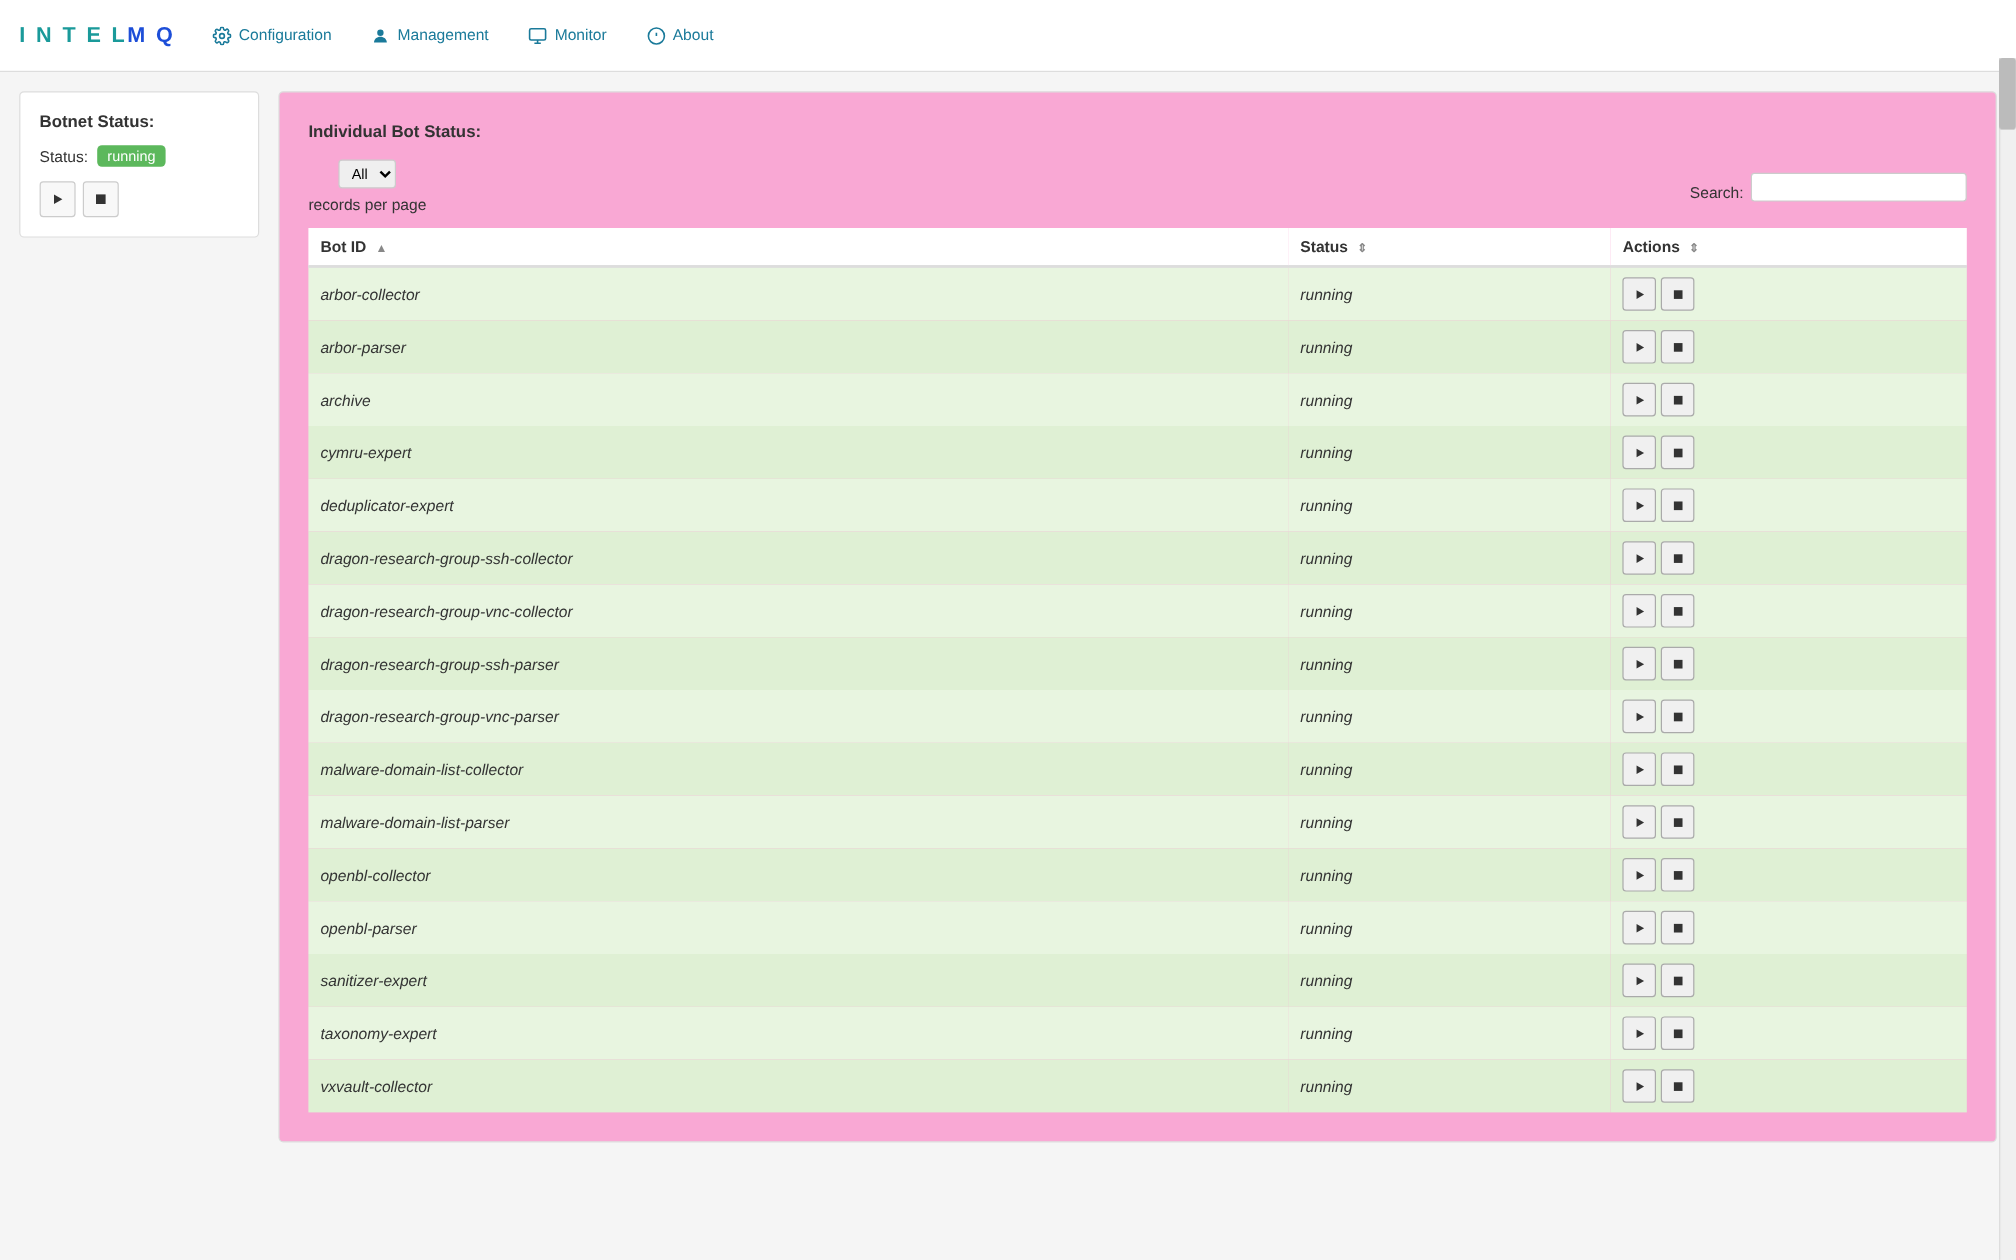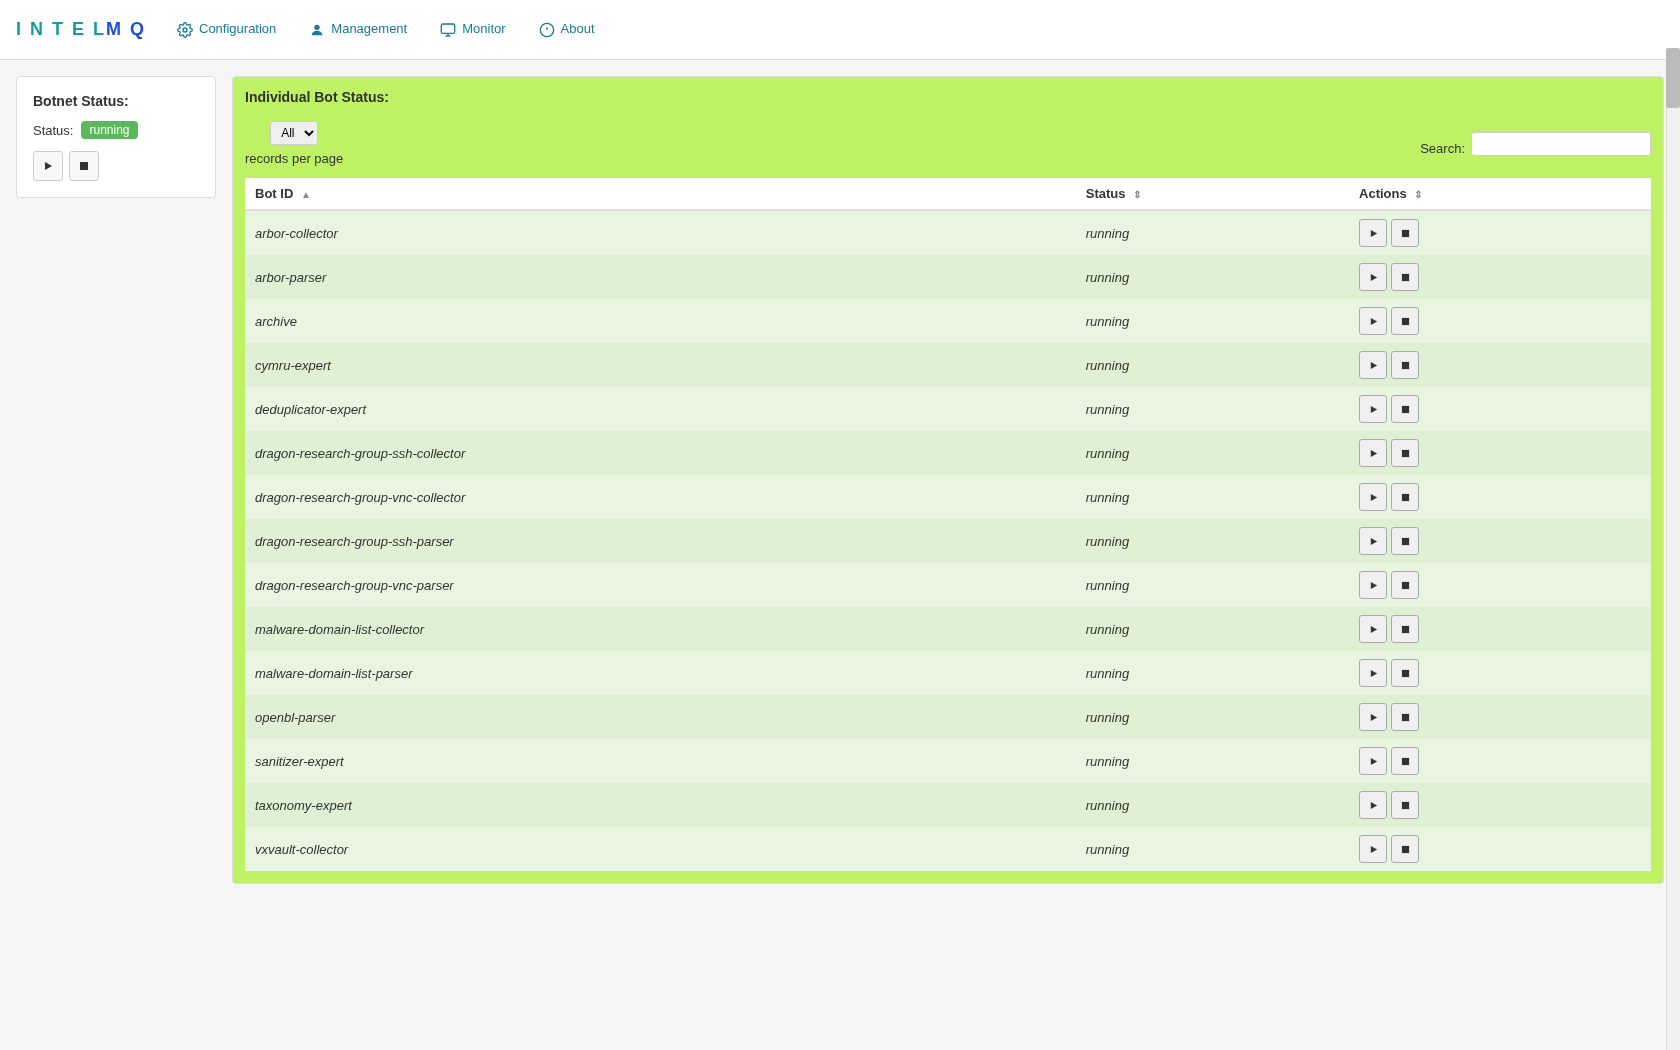--- a/index.html
+++ b/index.html
@@ -96,24 +96,24 @@
       cursor: pointer;
       display: flex;
       align-items: center;
       justify-content: center;
       font-size: 10px;
     }
 
     
     .main-panel {
       flex: 1;
-      background: #bef264;
+      background: #f9a8d4;
       border: 1px solid #ddd;
       border-radius: 4px;
-      padding: 12px;
+      padding: 24px;
     }
     .panel-title {
       font-weight: bold;
       font-size: 14px;
       margin-bottom: 16px;
     }
 
     
     .table-controls {
       display: flex;
@@ -513,20 +513,38 @@
                 </button>
                 <button class="btn-small">
                   <svg width="9" height="9" viewBox="0 0 10 10" fill="#333">
                     <rect x="1" y="1" width="8" height="8"></rect>
                   </svg>
                 </button>
               </div>
             </td>
           </tr>
           <tr class="row-running">
+            <td>openbl-collector</td>
+            <td>running</td>
+            <td>
+              <div class="row-actions">
+                <button class="btn-small">
+                  <svg width="9" height="9" viewBox="0 0 10 10" fill="#333">
+                    <polygon points="2,1 9,5 2,9"></polygon>
+                  </svg>
+                </button>
+                <button class="btn-small">
+                  <svg width="9" height="9" viewBox="0 0 10 10" fill="#333">
+                    <rect x="1" y="1" width="8" height="8"></rect>
+                  </svg>
+                </button>
+              </div>
+            </td>
+          </tr>
+          <tr class="row-running">
             <td>openbl-parser</td>
             <td>running</td>
             <td>
               <div class="row-actions">
                 <button class="btn-small">
                   <svg width="9" height="9" viewBox="0 0 10 10" fill="#333">
                     <polygon points="2,1 9,5 2,9"></polygon>
                   </svg>
                 </button>
                 <button class="btn-small">

